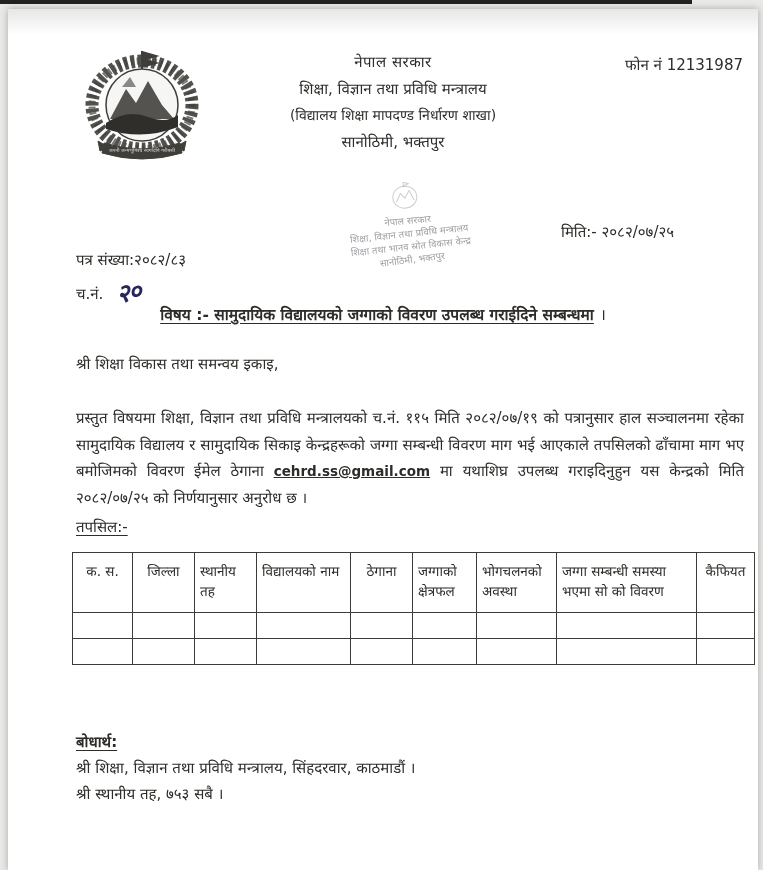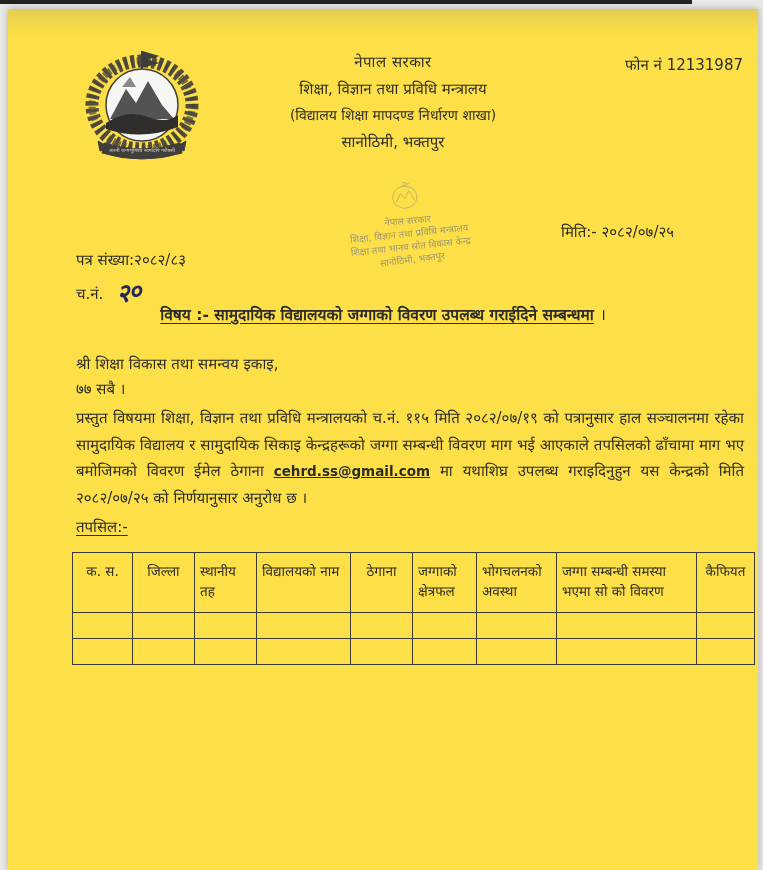--- a/index.html
+++ b/index.html
@@ -10,21 +10,21 @@
     color: #2e2c29;
     position: relative;
     overflow: hidden;
   }
   .scan-edge-top {
     position: absolute; top: 0; left: 0; width: 692px; height: 4px;
     background: #222220;
   }
   .paper {
     position: absolute; left: 8px; top: 9px; right: 5px; bottom: 0;
-    background: #fde047;
+    background: #ffffff;
     box-shadow: 0 0 7px rgba(0,0,0,0.28);
   }
   .paper::before {
     content: ""; position: absolute; left: 0; top: 0; right: 0; height: 26px;
     background: linear-gradient(to bottom, rgba(120,120,118,0.18), rgba(120,120,118,0));
     pointer-events: none;
   }
   .abs { position: absolute; }
 
   
@@ -162,21 +162,20 @@
     <span>च.नं.</span>
     <span class="chalani-value">२०</span>
   </div>
 
   <div class="abs subject">
     <span class="u">विषय :- सामुदायिक विद्यालयको जग्गाको विवरण उपलब्ध गराईदिने सम्बन्धमा</span><span class="danda">।</span>
   </div>
 
   <div class="abs recipient">
     <div>श्री शिक्षा विकास तथा समन्वय इकाइ,</div>
-    <div>७७ सबै ।</div>
   </div>
 
   <div class="abs body-par">
     <span>प्रस्तुत विषयमा शिक्षा, विज्ञान तथा प्रविधि मन्त्रालयको च.नं. ११५ मिति २०८२/०७/१९ को पत्रानुसार हाल सञ्चालनमा रहेका सामुदायिक विद्यालय र सामुदायिक सिकाइ केन्द्रहरूको जग्गा सम्बन्धी विवरण माग भई आएकाले तपसिलको ढाँचामा माग भए बमोजिमको विवरण ईमेल ठेगाना </span><span class="email">cehrd.ss@gmail.com</span><span> मा यथाशिघ्र उपलब्ध गराइदिनुहुन यस केन्द्रको मिति २०८२/०७/२५ को निर्णयानुसार अनुरोध छ ।</span>
   </div>
 
   <div class="abs tapasil">तपसिल:-</div>
 
   <table class="abs schedule-table">
     <colgroup>
@@ -221,14 +220,19 @@
           <td></td>
           <td></td>
           <td></td>
           <td></td>
           <td></td>
       </tr>
     </tbody>
   </table>
 
 
+  <div class="abs cc-block">
+    <div class="cc-label">बोधार्थ:</div>
+    <div>श्री शिक्षा, विज्ञान तथा प्रविधि मन्त्रालय, सिंहदरवार, काठमाडौं ।</div>
+    <div>श्री स्थानीय तह, ७५३ सबै ।</div>
+  </div>
 
 </div>
 
 </body></html>

